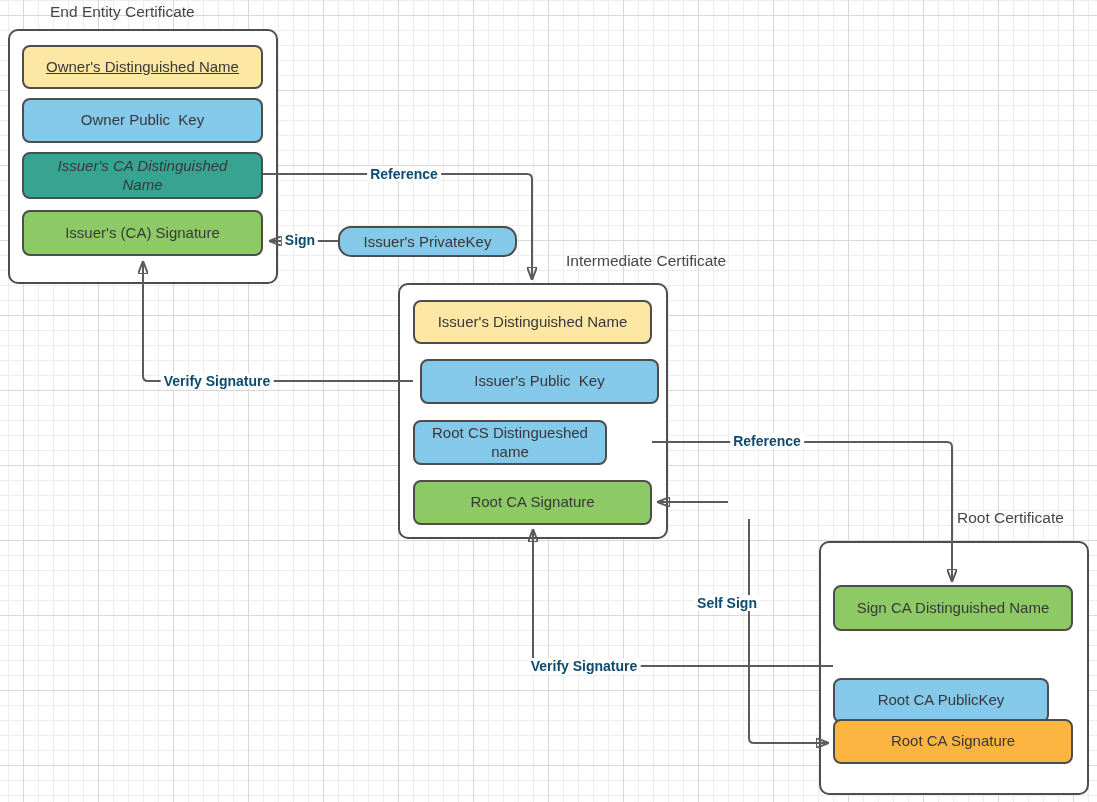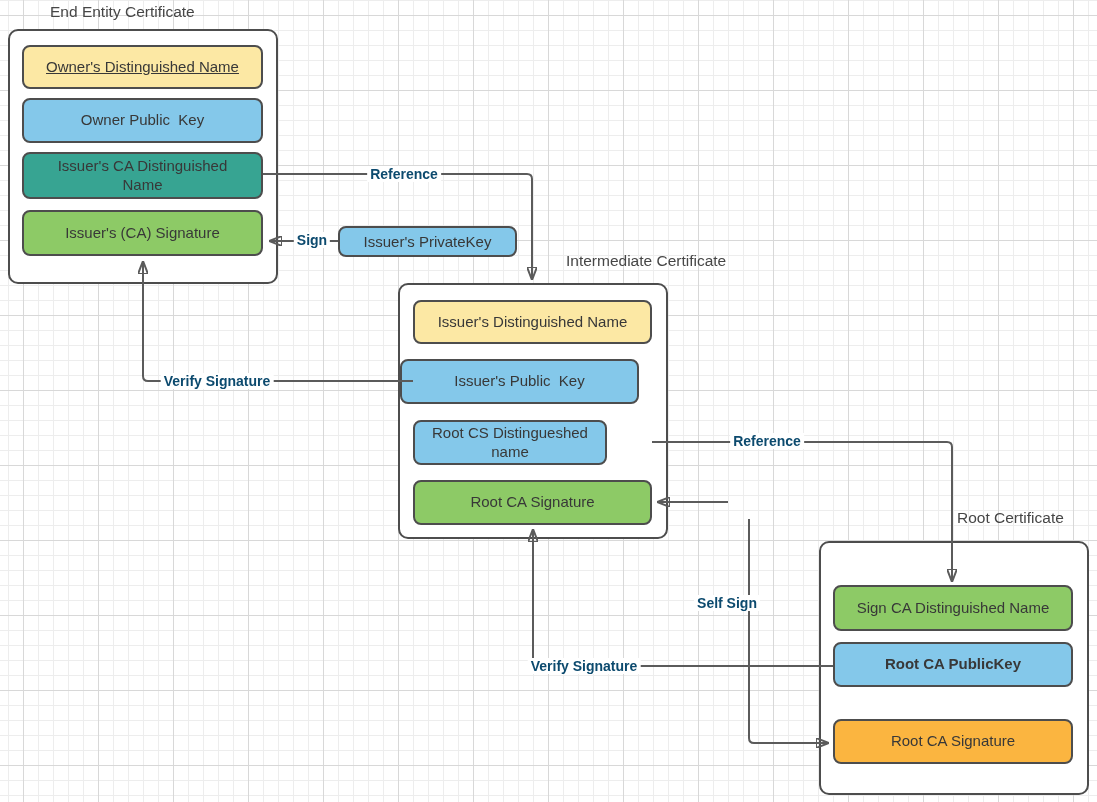--- a/index.html
+++ b/index.html
@@ -45,31 +45,31 @@
     color:#383838;
     line-height:1.25;
     padding:0 8px;
     white-space:pre-wrap;
     z-index:2;
   }
   .field.wrap{padding:0 26px;}
   .keynode{
     position:absolute;
     border:2px solid #4d4d4d;
-    border-radius:8px;
+    border-radius:13px;
     box-sizing:border-box;
     display:flex;align-items:center;justify-content:center;
     font-size:15px;
     color:#383838;
     white-space:pre;
     z-index:2;
   }
   .fill-yellow{background:#fce8a4;}
   .fill-blue{background:#84c8ea;}
-  .fill-teal{background:#37a492;}
+  .fill-teal{background:#37a492;font-style:italic;}
   .fill-green{background:#8dca66;}
   .fill-orange{background:#fbb540;}
   .edges{
     position:absolute;left:0;top:0;width:1097px;height:802px;
     z-index:5;pointer-events:none;
   }
   .edges path{
     fill:none;stroke:#5b5b5b;stroke-width:2;
     pointer-events:stroke;
   }
@@ -98,31 +98,31 @@
     <div class="field fill-blue" style="left:22px;top:98px;width:241px;height:45px;">Owner Public  Key</div>
     <div class="field fill-teal wrap" style="left:22px;top:152px;width:241px;height:47px;">Issuer's CA Distinguished Name</div>
     <div class="field fill-green" style="left:22px;top:210px;width:241px;height:46px;">Issuer's (CA) Signature</div>
   </div>
 
   
   <div class="group">
     <div class="group-title" style="left:566px;top:252px;">Intermediate Certificate</div>
     <div class="container" style="left:398px;top:283px;width:270px;height:256px;"></div>
     <div class="field fill-yellow" style="left:413px;top:300px;width:239px;height:44px;">Issuer's Distinguished Name</div>
-    <div class="field fill-blue" style="left:400px;top:359px;width:239px;height:45px;">Issuer's Public  Key</div>
+    <div class="field fill-blue" style="left:420px;top:359px;width:239px;height:45px;">Issuer's Public  Key</div>
     <div class="field fill-blue" style="left:413px;top:420px;width:194px;height:45px;">Root CS Distingueshed name</div>
     <div class="field fill-green" style="left:413px;top:480px;width:239px;height:45px;">Root CA Signature</div>
   </div>
 
   
   <div class="group">
     <div class="group-title" style="left:957px;top:509px;">Root Certificate</div>
     <div class="container" style="left:819px;top:541px;width:270px;height:254px;"></div>
     <div class="field fill-green" style="left:833px;top:585px;width:240px;height:46px;">Sign CA Distinguished Name</div>
-    <div class="field fill-blue" style="left:833px;top:642px;width:240px;height:45px;font-weight:bold;">Root CA PublicKey</div>
+    <div class="field fill-blue" style="left:833px;top:678px;width:216px;height:45px;">Root CA PublicKey</div>
     <div class="field fill-orange" style="left:833px;top:719px;width:240px;height:45px;">Root CA Signature</div>
   </div>
 
   
   <div class="keynode fill-blue" style="left:338px;top:226px;width:179px;height:31px;">Issuer's PrivateKey</div>
 
   
   <svg class="edges" viewBox="0 0 1097 802" xmlns="http://www.w3.org/2000/svg">
     <defs>
       <marker id="arrow" markerUnits="userSpaceOnUse" markerWidth="13" markerHeight="10" refX="12" refY="5" orient="auto">
@@ -133,19 +133,19 @@
     <path d="M338 241 L270 241" marker-end="url(#arrow)"></path>
     <path d="M413 381 L148 381 Q143 381 143 376 L143 262" marker-end="url(#arrow)"></path>
     <path d="M652 442 L947 442 Q952 442 952 447 L952 581" marker-end="url(#arrow)"></path>
     <path d="M728 502 L658 502" marker-end="url(#arrow)"></path>
     <path d="M749 519 L749 738 Q749 743 754 743 L828 743" marker-end="url(#arrow)"></path>
     <path d="M833 666 L538 666 Q533 666 533 661 L533 530" marker-end="url(#arrow)"></path>
   </svg>
 
   
   <div class="edge-label" style="left:404px;top:174px;">Reference</div>
-  <div class="edge-label" style="left:312px;top:240px;text-align:right;">Sign</div>
+  <div class="edge-label" style="left:300px;top:240px;text-align:right;">Sign</div>
   <div class="edge-label" style="left:217px;top:381px;">Verify Signature</div>
   <div class="edge-label" style="left:767px;top:441px;">Reference</div>
   <div class="edge-label" style="left:727px;top:568px;margin-top:35px;">Self Sign</div>
   <div class="edge-label" style="left:584px;top:666px;">Verify Signature</div>
 
 </div>
 
 </body></html>

